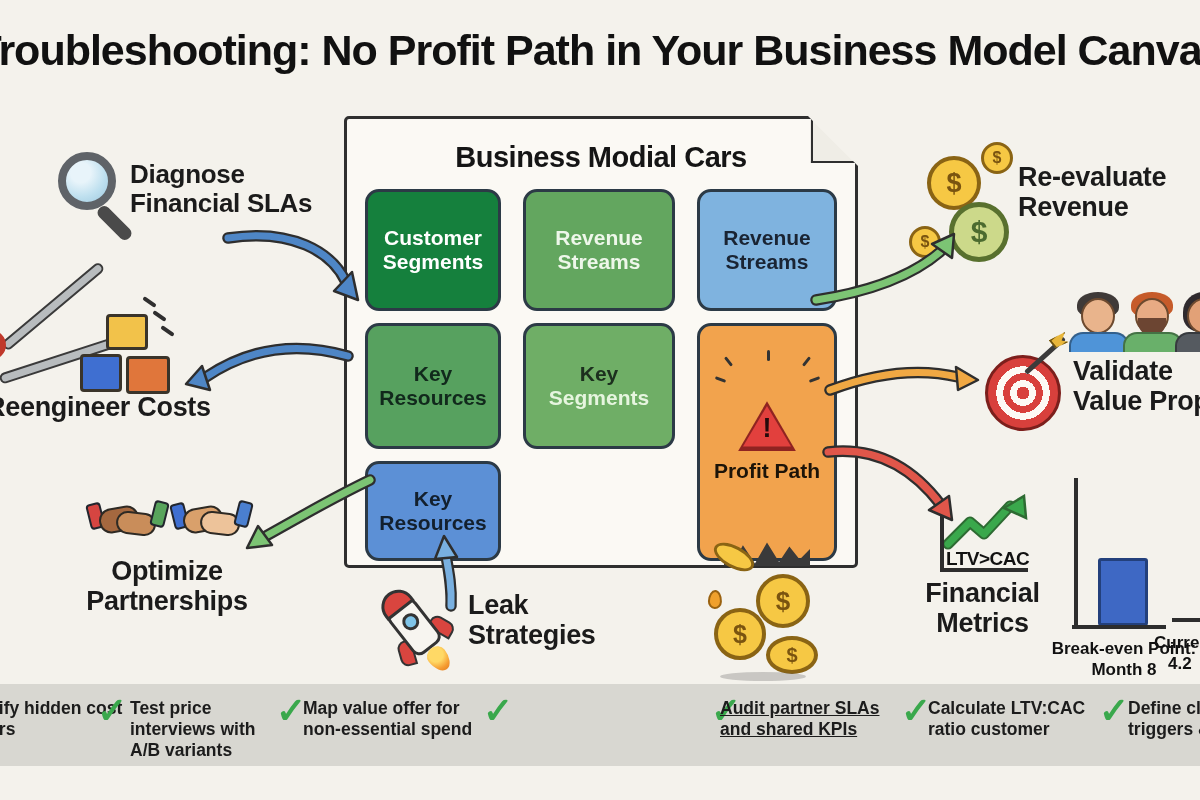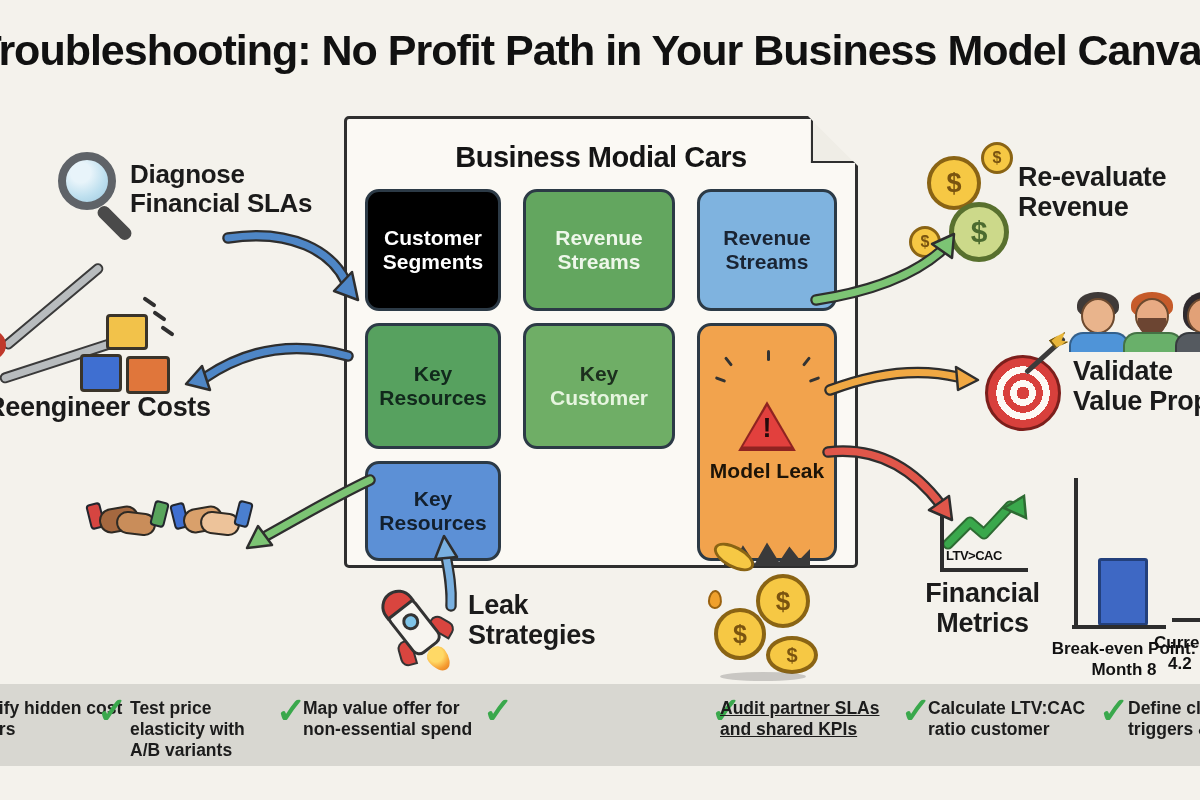--- a/index.html
+++ b/index.html
@@ -85,21 +85,21 @@
 
   
   .avatar{width:66px; height:62px; overflow:hidden; position:absolute;}
   .a-head{position:absolute; left:15px; top:8px; width:34px; height:36px; border-radius:50%; border:2px solid #6d4a2f;}
   .a-hair{position:absolute; left:11px; top:2px; width:42px; height:26px; border-radius:50% 50% 40% 40%;}
   .a-beard{position:absolute; left:18px; top:28px; width:28px; height:18px; border-radius:0 0 14px 14px;}
   .a-shirt{position:absolute; left:3px; top:42px; width:60px; height:22px; border-radius:14px 14px 0 0; border:2px solid rgba(0,0,0,.35);}
 
   
   .axes{border-left:4px solid #2d2d2d; border-bottom:4px solid #2d2d2d;}
-  .metric-label{font-weight:700; font-size:13px; color:#111; letter-spacing:-0.5px;}
+  .metric-label{font-weight:700; font-size:19px; color:#111; letter-spacing:-0.5px;}
   .vline{width:4px; background:#2d2d2d;}
   .hline{height:4px; background:#2d2d2d;}
   .bar{background:var(--bar-blue); border:3px solid #23407c; border-radius:3px;}
   .chart-label{font-weight:700; font-size:17px; color:#111; text-align:center; line-height:1.25;}
 
   
   .band{left:0; top:684px; width:1200px; height:82px; background:var(--band);}
   .chk-item{position:absolute; top:14px; font-weight:700; font-size:17.5px; color:#1c1c1c; line-height:1.2;}
   .chk-mark{position:absolute; top:6px; font-size:36px; font-weight:700; color:var(--check-green);}
 
@@ -118,21 +118,21 @@
 
 <div class="page">
 
   <div class="abs main-title">Troubleshooting: No Profit Path in Your Business Model Canvas</div>
 
   <div class="abs paper">
     <div class="abs fold-cut"></div>
     <div class="abs fold"></div>
     <div class="abs canvas-title">Business Modial Cars</div>
     <div class="grid">
-        <div class="cell" style="background: #000000; color: rgb(255, 255, 255);">
+        <div class="cell" style="background: #15803d; color: rgb(255, 255, 255);">
           <div>Customer Segments</div>
         </div>
         <div class="cell" style="background: rgb(99, 166, 95); color: rgb(238, 247, 234);">
           <div>Revenue Streams</div>
         </div>
         <div class="cell" style="background: rgb(127, 179, 223); color: rgb(26, 36, 51);">
           <div>Revenue Streams</div>
         </div>
         <div class="cell" style="background: rgb(87, 161, 95); color: rgb(17, 41, 28);">
           <div>Key Resources</div>
@@ -140,26 +140,26 @@
         <div class="cell leak" style="background: rgb(242, 163, 77); color: rgb(29, 20, 8);">
           <div class="warn">
             <div class="warn-in"></div>
             <span class="warn-mark">!</span>
           </div>
           <div class="spark" style="left: 27px; top: 30px; transform: rotate(-38deg);"></div>
           <div class="spark" style="left: 67px; top: 24px; transform: rotate(0deg);"></div>
           <div class="spark" style="left: 105px; top: 30px; transform: rotate(38deg);"></div>
           <div class="spark" style="left: 19px; top: 48px; transform: rotate(-70deg);"></div>
           <div class="spark" style="left: 113px; top: 48px; transform: rotate(70deg);"></div>
-          <div>Model Leak</div>
+          <div>Profit Path</div>
           <div class="tear"></div>
         </div>
         <div class="cell" style="background: rgb(111, 174, 102); color: rgb(28, 47, 30);">
           <div style="color: rgb(28, 47, 30);">Key</div>
-          <div style="color: rgb(230, 245, 223);">Customer</div>
+          <div style="color: rgb(230, 245, 223);">Segments</div>
         </div>
         <div class="cell" style="background: rgb(92, 144, 214); color: rgb(19, 32, 46);">
           <div>Key Resources</div>
         </div>
       </div>
   </div>
 
   <div class="abs" style="left:690px; top:538px; width:160px; height:140px;">
     <div class="abs coin-edge" style="left:22px; top:8px; width:44px; height:22px; transform:rotate(28deg);"></div>
     <div class="abs coin" style="left:66px; top:36px; width:54px; height:54px; font-size:26px;">
@@ -204,20 +204,21 @@
     <div class="abs hand" style="left:11px; top:12px; width:40px; height:25px; background:#a5683f; transform:rotate(-10deg);"></div>
     <div class="abs hand" style="left:28px; top:17px; width:40px; height:23px; background:#c98d5a; transform:rotate(7deg);"></div>
     <div class="abs cuff" style="left:64px; top:6px; background:#58a45c; transform:rotate(14deg);"></div>
   </div>
   <div class="abs" style="left:172px; top:495px; width:80px; height:54px;">
     <div class="abs cuff" style="left:0; top:8px; background:#3f6fd1; transform:rotate(-14deg);"></div>
     <div class="abs hand" style="left:11px; top:12px; width:40px; height:25px; background:#d9a06b; transform:rotate(-10deg);"></div>
     <div class="abs hand" style="left:28px; top:17px; width:40px; height:23px; background:#edc39a; transform:rotate(7deg);"></div>
     <div class="abs cuff" style="left:64px; top:6px; background:#4a7fd0; transform:rotate(14deg);"></div>
   </div>
+  <div class="abs lbl" style="left:78px; top:556px; width:178px; font-size:27px; text-align:center;">Optimize Partnerships</div>
 
   <div class="abs rocket" style="left:365px; top:578px; width:100px; height:100px; position:absolute;">
     <div class="r-fin" style="left:20px; top:52px; transform:rotate(22deg); border-radius:8px 0 0 8px;"></div>
     <div class="r-fin" style="left:64px; top:52px; transform:rotate(-22deg); border-radius:0 8px 8px 0;"></div>
     <div class="r-body"></div>
     <div class="r-nose"></div>
     <div class="r-window"></div>
     <div class="r-flame"></div>
   </div>
   <div class="abs lbl" style="left:468px; top:590px; width:155px; font-size:27px;">Leak Strategies</div>
@@ -323,21 +324,21 @@
     <g>
       <path class="a-out" d="M 828 452 C 880 446, 916 472, 941 505"></path>
       <path class="a-col c-red" d="M 828 452 C 880 446, 916 472, 941 505"></path>
       <polygon class="h-out f-red" points="952,520 949,496 929,510"></polygon>
     </g>
   </svg>
 
   <div class="abs band">
       <div class="chk-item" style="left: -43px; width: 175px;">Identify hidden cost drivers</div>
       <span class="chk-mark" style="left: 97px;">✓</span>
-      <div class="chk-item" style="left: 130px; width: 140px;">Test price elasticity with A/B variants</div>
+      <div class="chk-item" style="left: 130px; width: 140px;">Test price interviews with A/B variants</div>
       <span class="chk-mark" style="left: 276px;">✓</span>
       <div class="chk-item" style="left: 303px; width: 175px;">Map value offer for non-essential spend</div>
       <span class="chk-mark" style="left: 483px;">✓</span>
       <span class="chk-mark" style="left: 711px;">✓</span>
       <div class="chk-item" style="left: 720px; width: 175px; text-decoration: underline;">Audit partner SLAs and shared KPIs</div>
       <span class="chk-mark" style="left: 901px;">✓</span>
       <div class="chk-item" style="left: 928px; width: 170px;">Calculate LTV:CAC ratio customer</div>
       <span class="chk-mark" style="left: 1099px;">✓</span>
       <div class="chk-item" style="left: 1128px; width: 200px;">Define clear pivot triggers &amp; timelines</div>
     </div>

